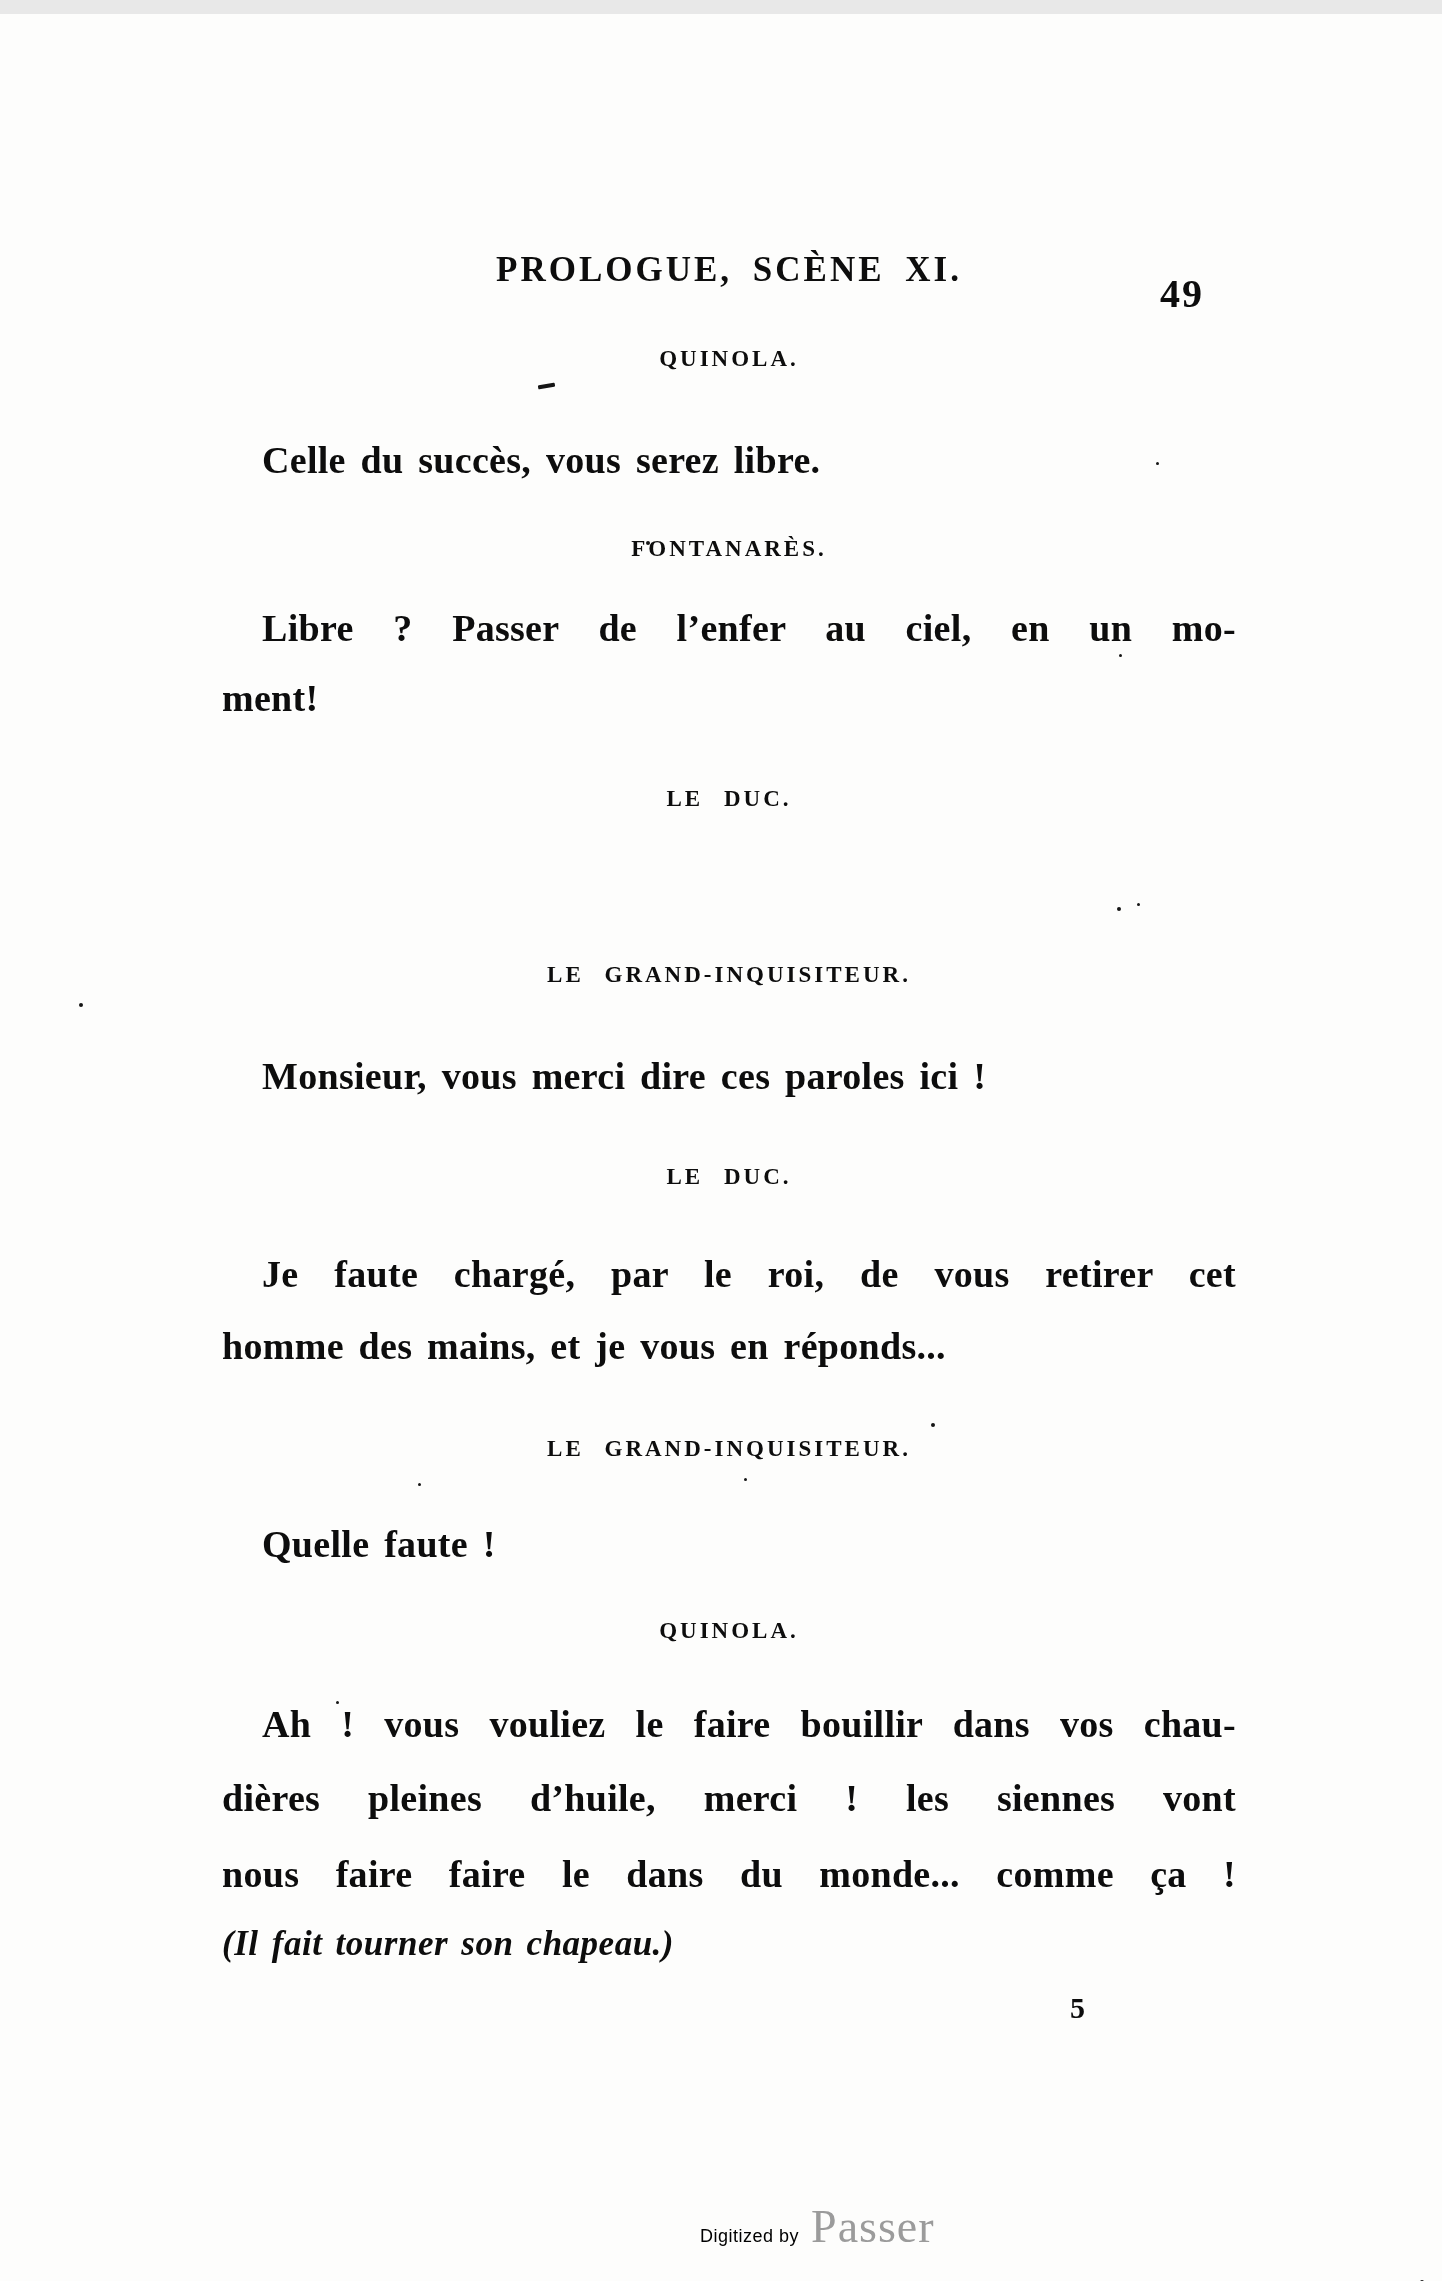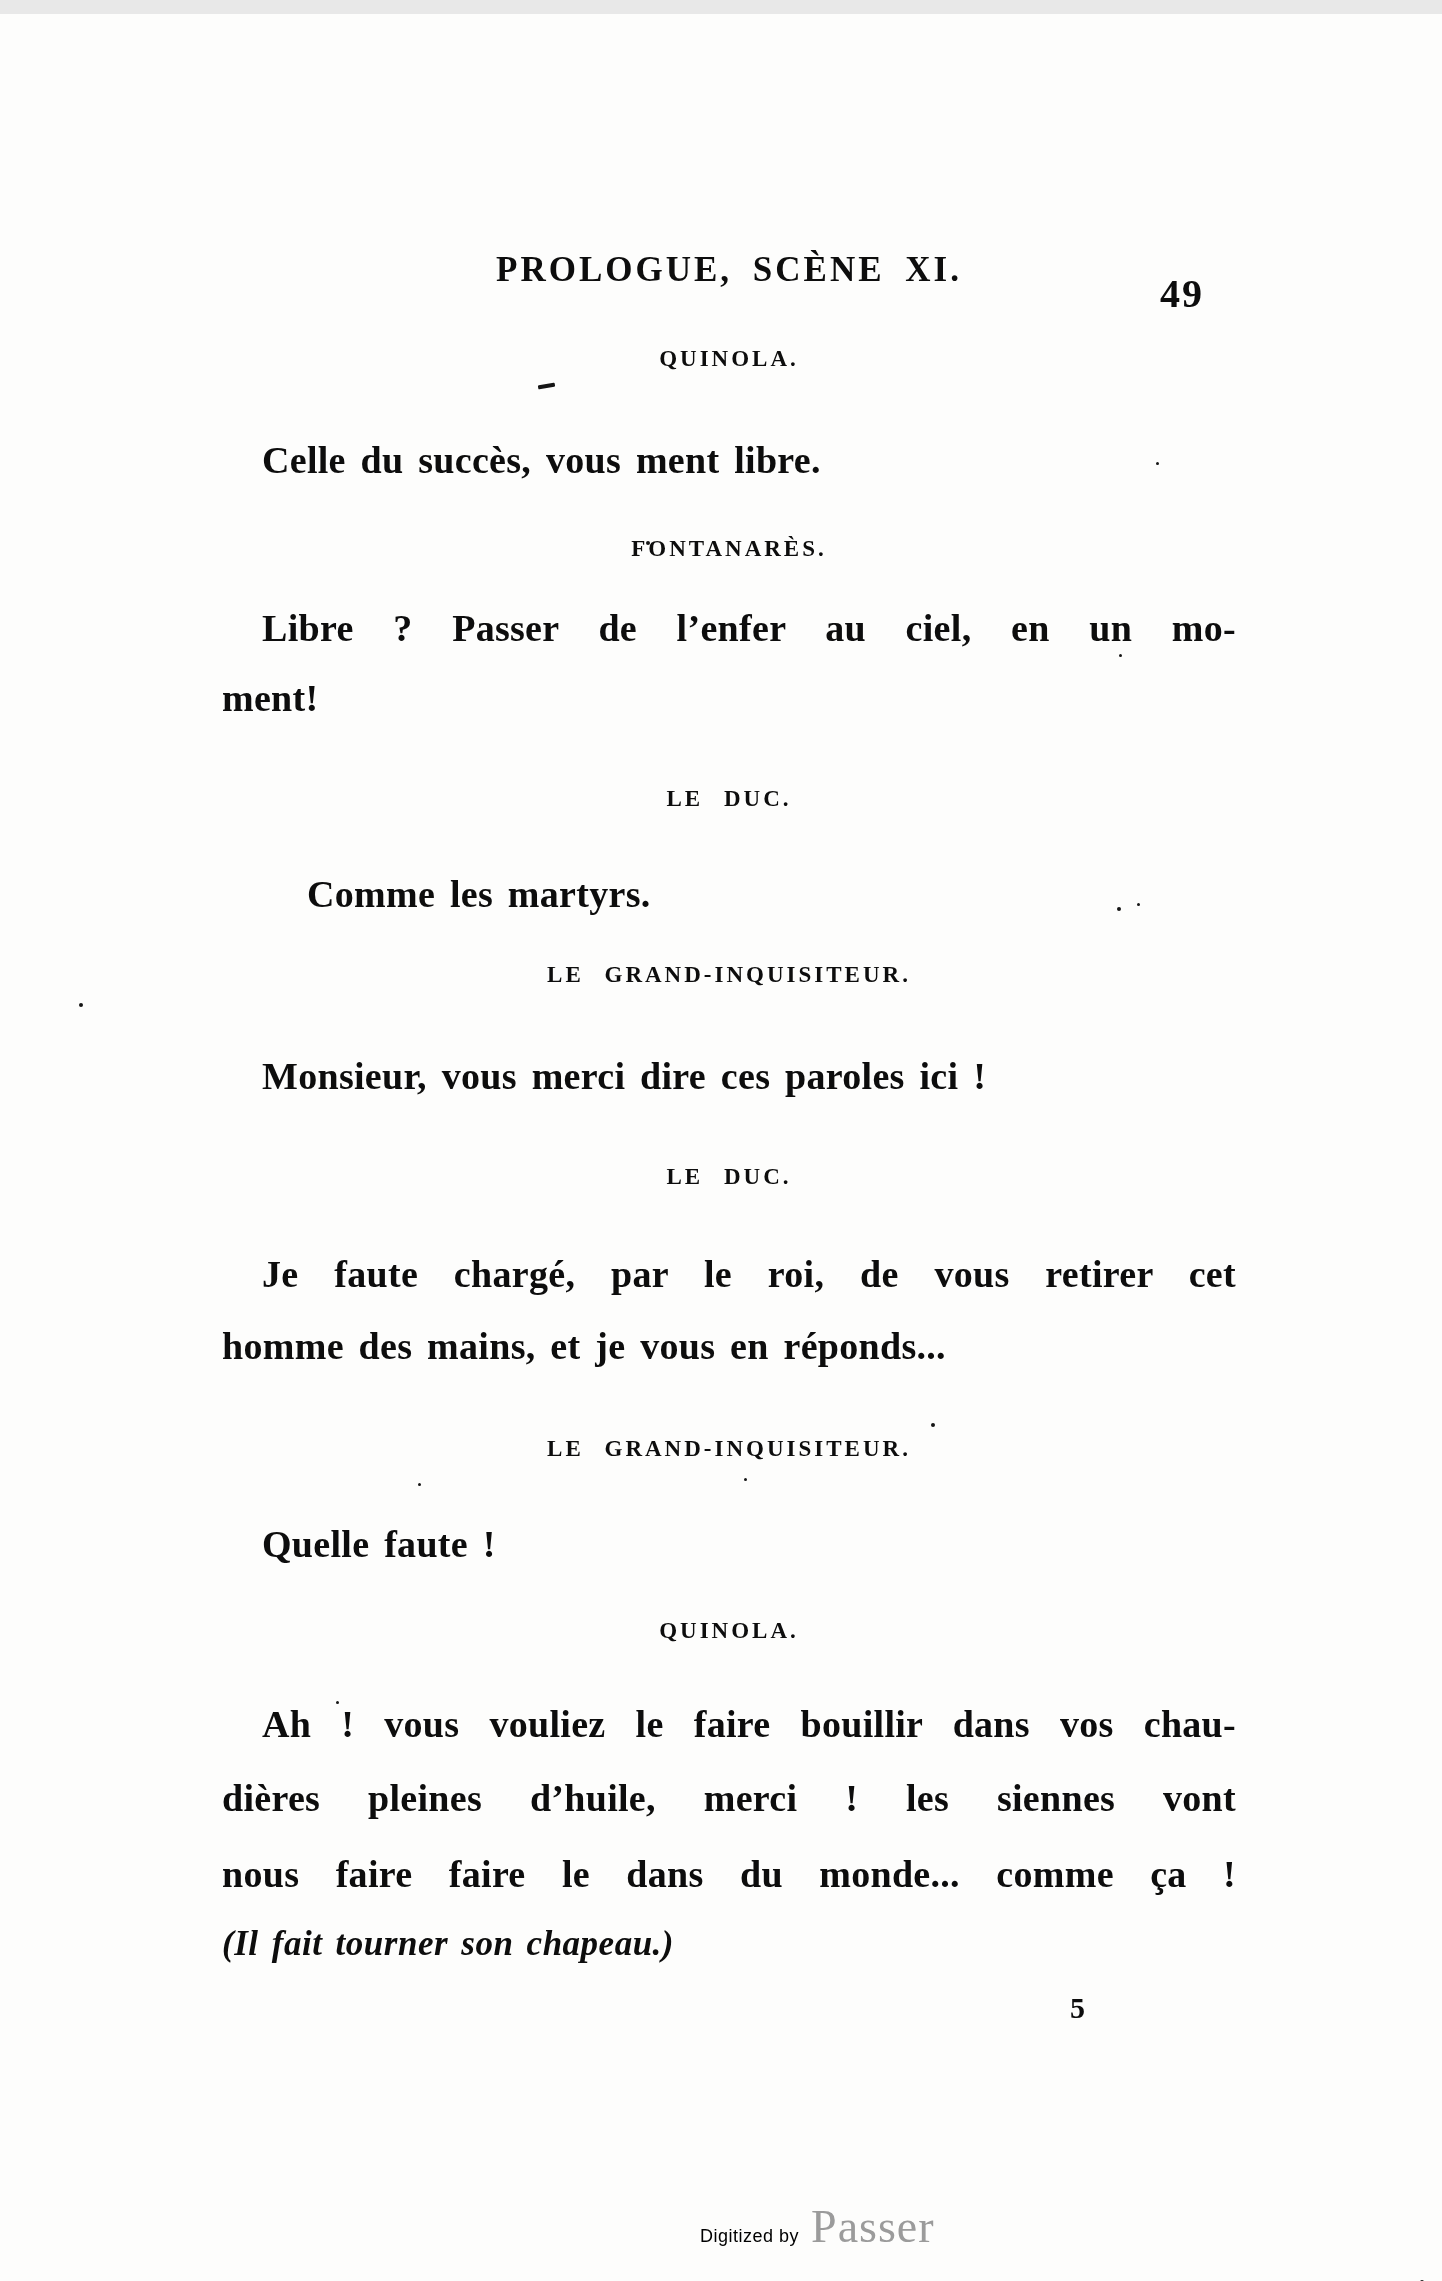--- a/index.html
+++ b/index.html
@@ -68,29 +68,28 @@
 </style>
 </head>
 <body>
 
 <div class="page">
 
   <div class="col header-title">PROLOGUE, SCÈNE XI.</div>
   <div class="page-number">49</div>
 
   <div class="col speaker" style="top:332px">QUINOLA.</div>
-  <div class="col bodyline ind" style="top:424px">Celle du succès, vous ment libre.</div>
+  <div class="col bodyline ind" style="top:424px">Celle du succès, vous serez libre.</div>
 
   <div class="col speaker" style="top:522px">FONTANARÈS.</div>
 
   <div class="col bodyline ind just" style="top:592px">Libre ? Passer de l’enfer au ciel, en un mo-</div>
   <div class="col bodyline" style="top:662px">ment!</div>
 
   <div class="col speaker" style="top:772px">LE DUC.</div>
-  <div class="col bodyline ind-lg" style="top:858px">Comme les martyrs.</div>
 
   <div class="col speaker" style="top:948px">LE GRAND-INQUISITEUR.</div>
   <div class="col bodyline ind" style="top:1040px">Monsieur, vous merci dire ces paroles ici !</div>
 
   <div class="col speaker" style="top:1150px">LE DUC.</div>
   <div class="col bodyline ind just" style="top:1238px">Je faute chargé, par le roi, de vous retirer cet</div>
   <div class="col bodyline" style="top:1310px">homme des mains, et je vous en réponds...</div>
 
   <div class="col speaker" style="top:1422px">LE GRAND-INQUISITEUR.</div>
   <div class="col bodyline ind" style="top:1508px">Quelle faute !</div>

